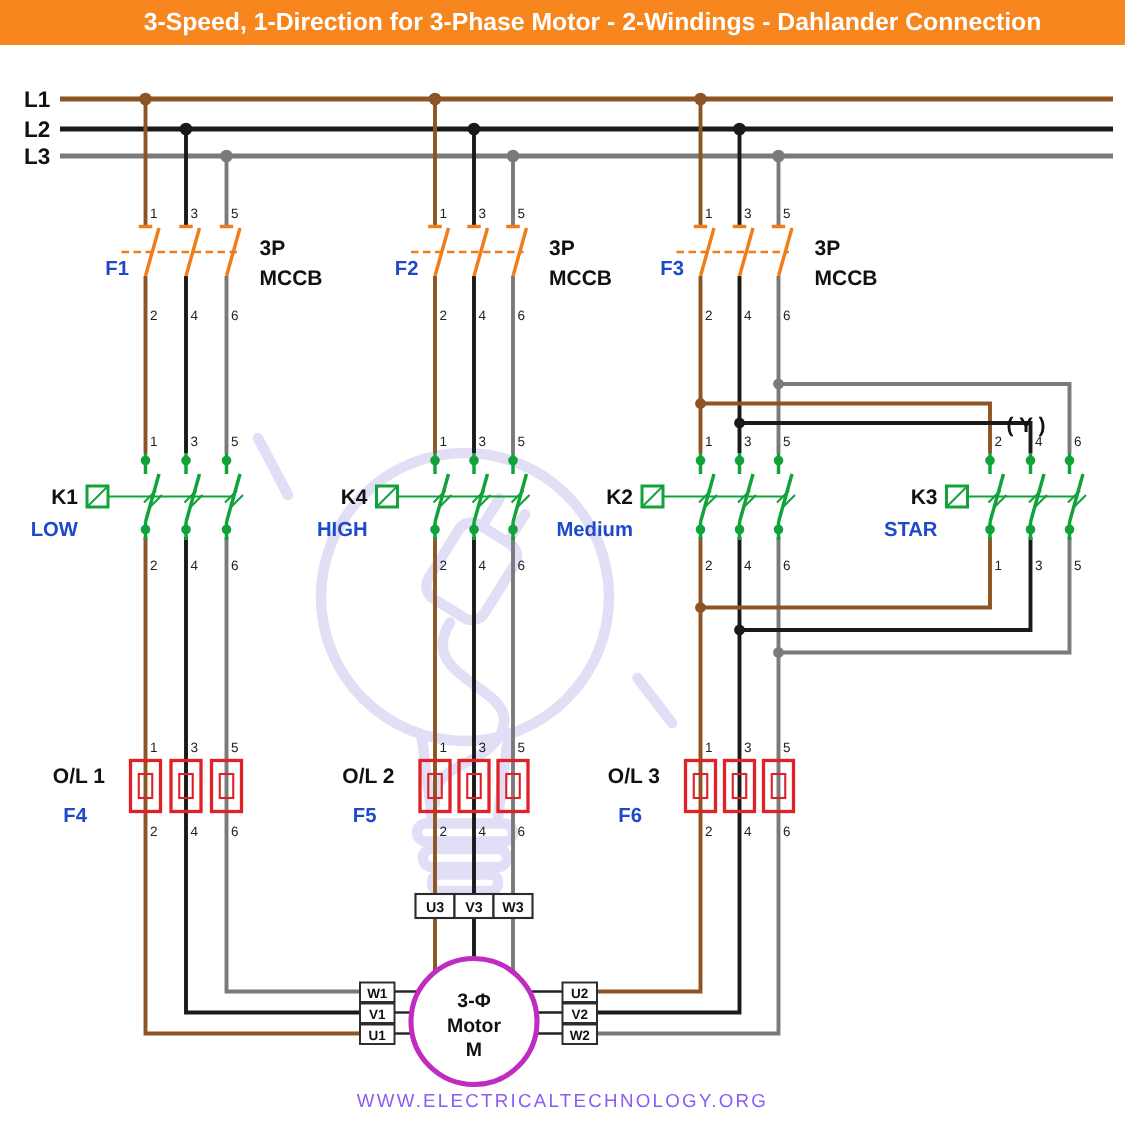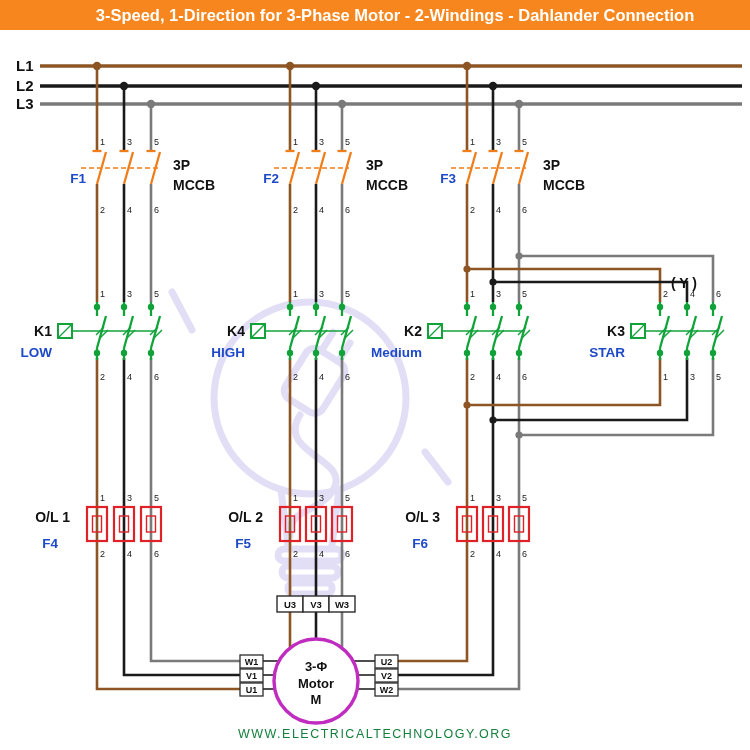--- a/index.html
+++ b/index.html
@@ -1,18 +1,18 @@
 <!DOCTYPE html>
 <html><head>
 <meta charset="utf-8">
 <style>
   html,body{margin:0;padding:0;}
   body{width:750px;height:750px;position:relative;background:#fff;font-family:"Liberation Sans",sans-serif;overflow:hidden;}
   .header{position:absolute;top:0;left:0;width:750px;height:30px;background:#F6861D;color:#fff;display:flex;align-items:center;justify-content:center;font-weight:bold;font-size:16.5px;z-index:3;padding-left:20px;}
-  .footer{position:absolute;top:727px;left:0;width:750px;text-align:center;color:#15803d;font-size:12.5px;letter-spacing:1.5px;z-index:3;}
+  .footer{position:absolute;top:727px;left:0;width:750px;text-align:center;color:#8b5cf6;font-size:12.5px;letter-spacing:1.5px;z-index:3;}
   svg{position:absolute;top:0;left:0;z-index:1;}
   
   .rl{stroke-width:3.4;fill:none}
   .w{stroke-width:2.6;fill:none}
   .thin{stroke-width:1.6;fill:none;stroke:#222}
   .br{stroke:#8E5524}.bkw{stroke:#1A1A1A}.gy{stroke:#7A7A7A}
   .dbr{fill:#8E5524}.dbk{fill:#1A1A1A}.dgy{fill:#7A7A7A}
   .og{stroke:#EF7D1A;fill:none}
   .gn{stroke:#11A339;fill:none}
   .dgn{fill:#11A339}

